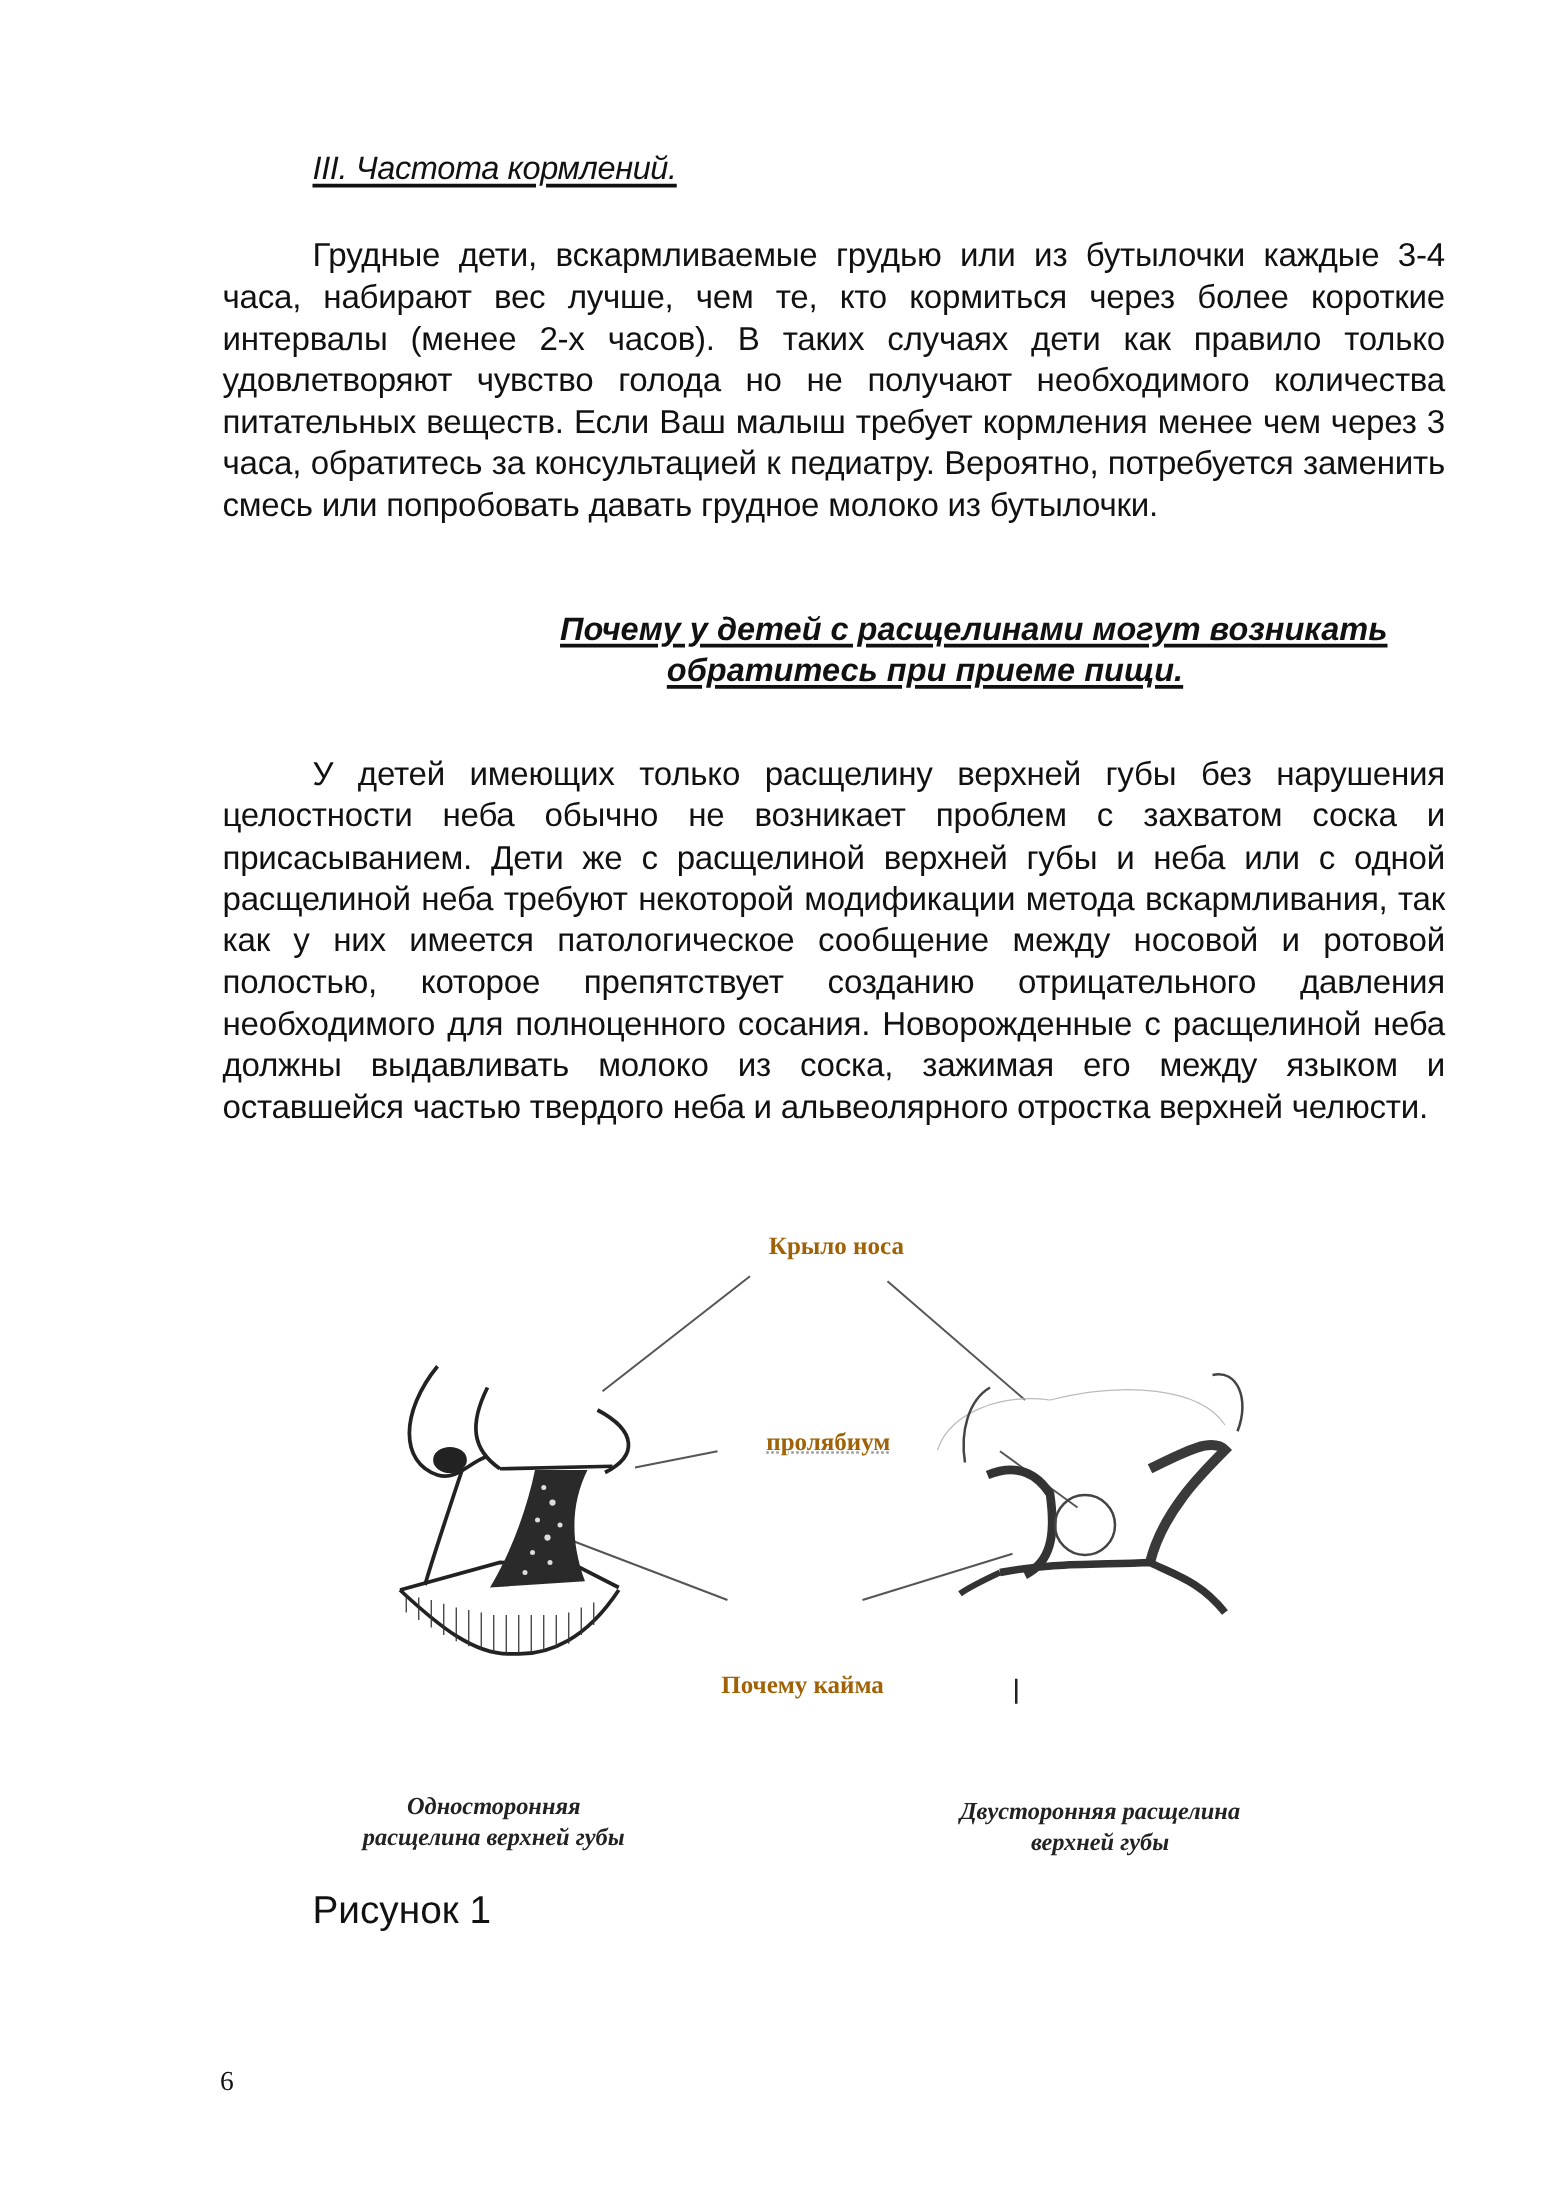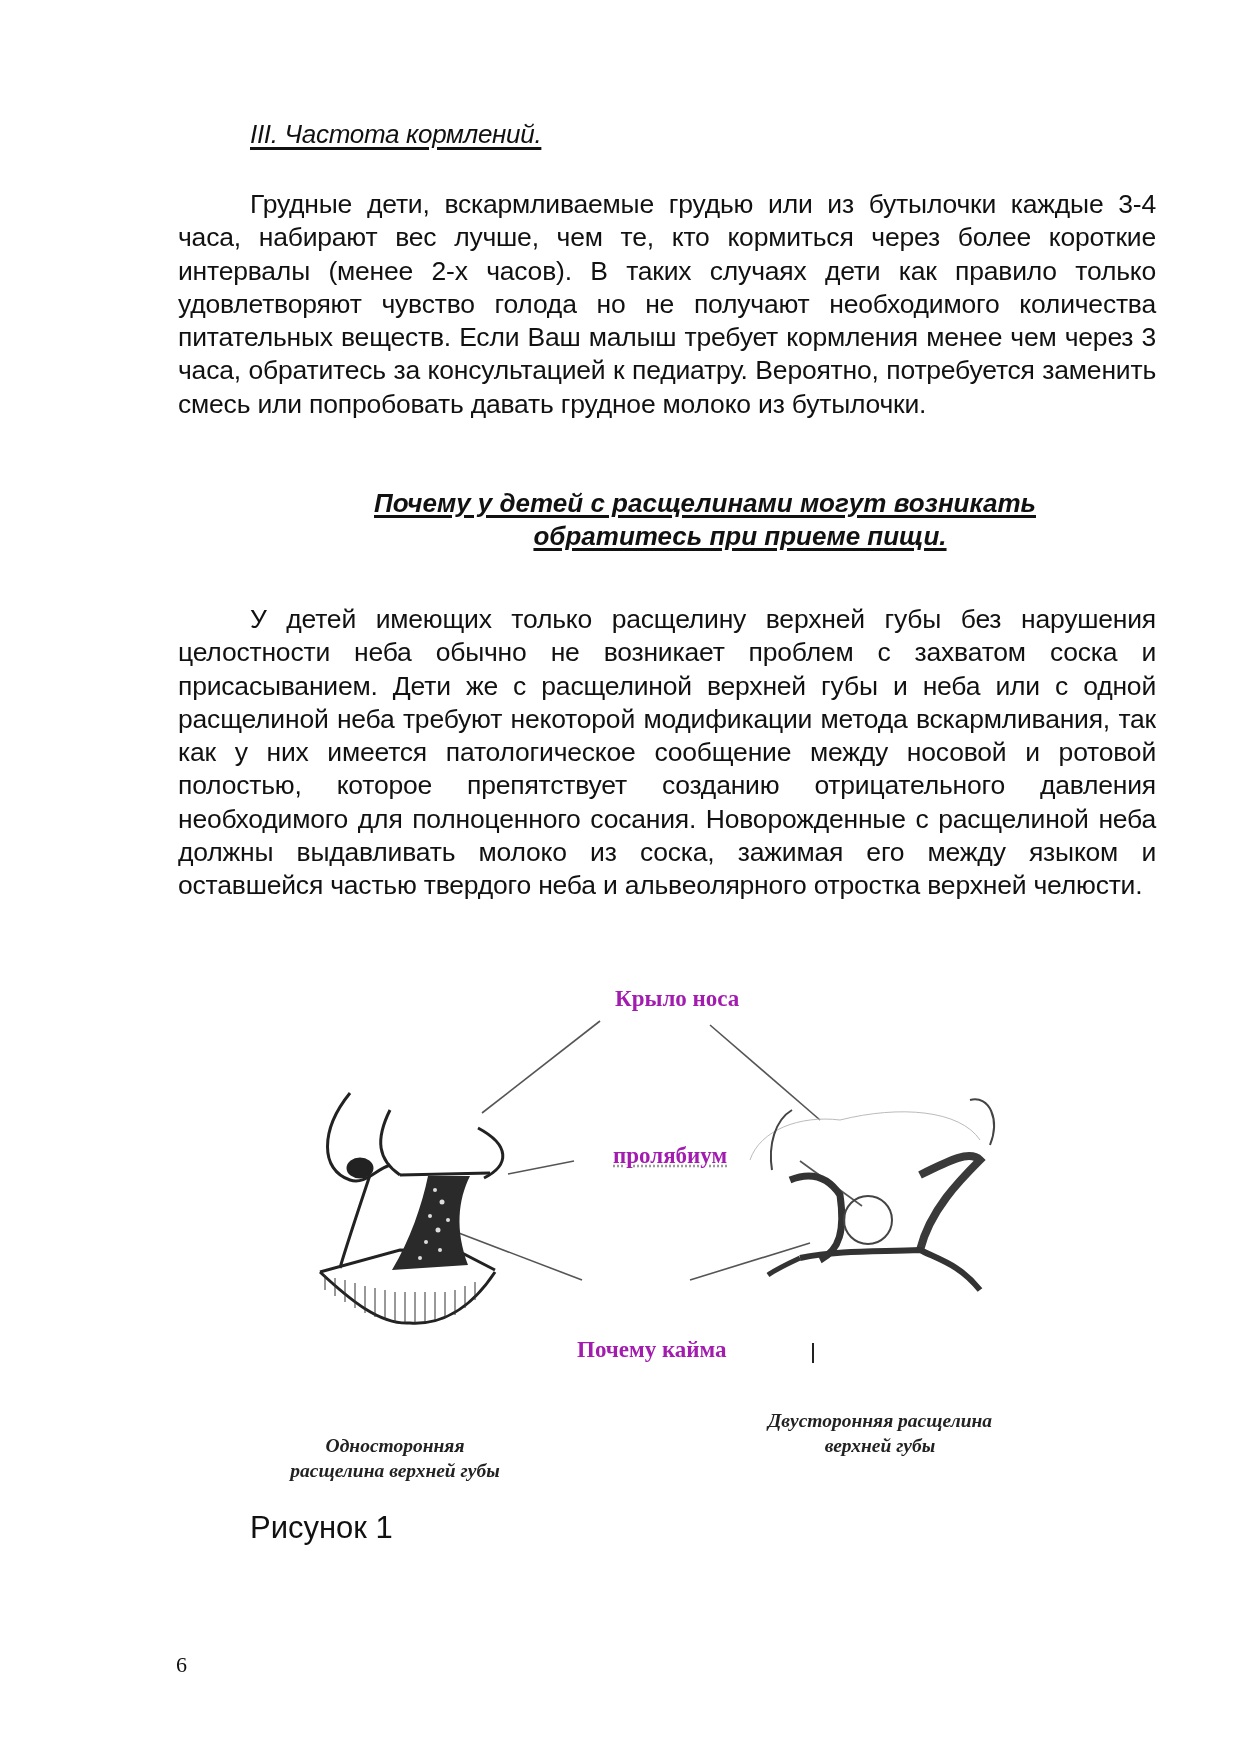--- a/index.html
+++ b/index.html
@@ -52,59 +52,59 @@
       font-size: 26px;
       font-weight: bold;
       font-style: italic;
       text-align: center;
       line-height: 33px;
       text-decoration: underline;
       text-decoration-thickness: 3px;
       text-underline-offset: 3px;
     }
     .heading-2 span { display: block; }
-    .heading-2 .l1 { margin-right: -10px; }
+    .heading-2 .l1 { text-align: right; margin-right: -10px; }
     .heading-2 .l2 { text-align: center; margin-left: 80px; }
 
     .figure {
       position: absolute;
       left: 280px;
       top: 980px;
       width: 760px;
       height: 520px;
     }
     .fig-svg {
       position: absolute;
       left: 0; top: 0;
       width: 760px; height: 520px;
     }
     .fig-label {
       position: absolute;
       font-family: "Liberation Serif", serif;
       font-weight: bold;
-      font-size: 23px;
-      color: #a21caf;
+      font-size: 20px;
+      color: #a16207;
       white-space: nowrap;
     }
     .lbl-nose { left: 335px; top: 6px; }
     .lbl-prol { left: 333px; top: 163px; text-decoration: underline dotted #999; }
     .lbl-red { left: 297px; top: 357px; }
     .fig-caption {
       position: absolute;
       font-family: "Liberation Serif", serif;
       font-weight: bold;
       font-style: italic;
       font-size: 19.5px;
       line-height: 25px;
       text-align: center;
       color: #222;
       margin-top: 35px;
     }
     .cap-left { left: 0px; top: 418px; width: 230px; }
-    .cap-right { left: 460px; top: 393px; width: 280px; }
+    .cap-right { left: 460px; top: 422px; width: 280px; }
     .cursor-mark {
       position: absolute;
       left: 532px; top: 363px;
       width: 2px; height: 20px;
       background: #222;
     }
     .fig-number {
       position: absolute;
       left: 250px;
       top: 1510px;

